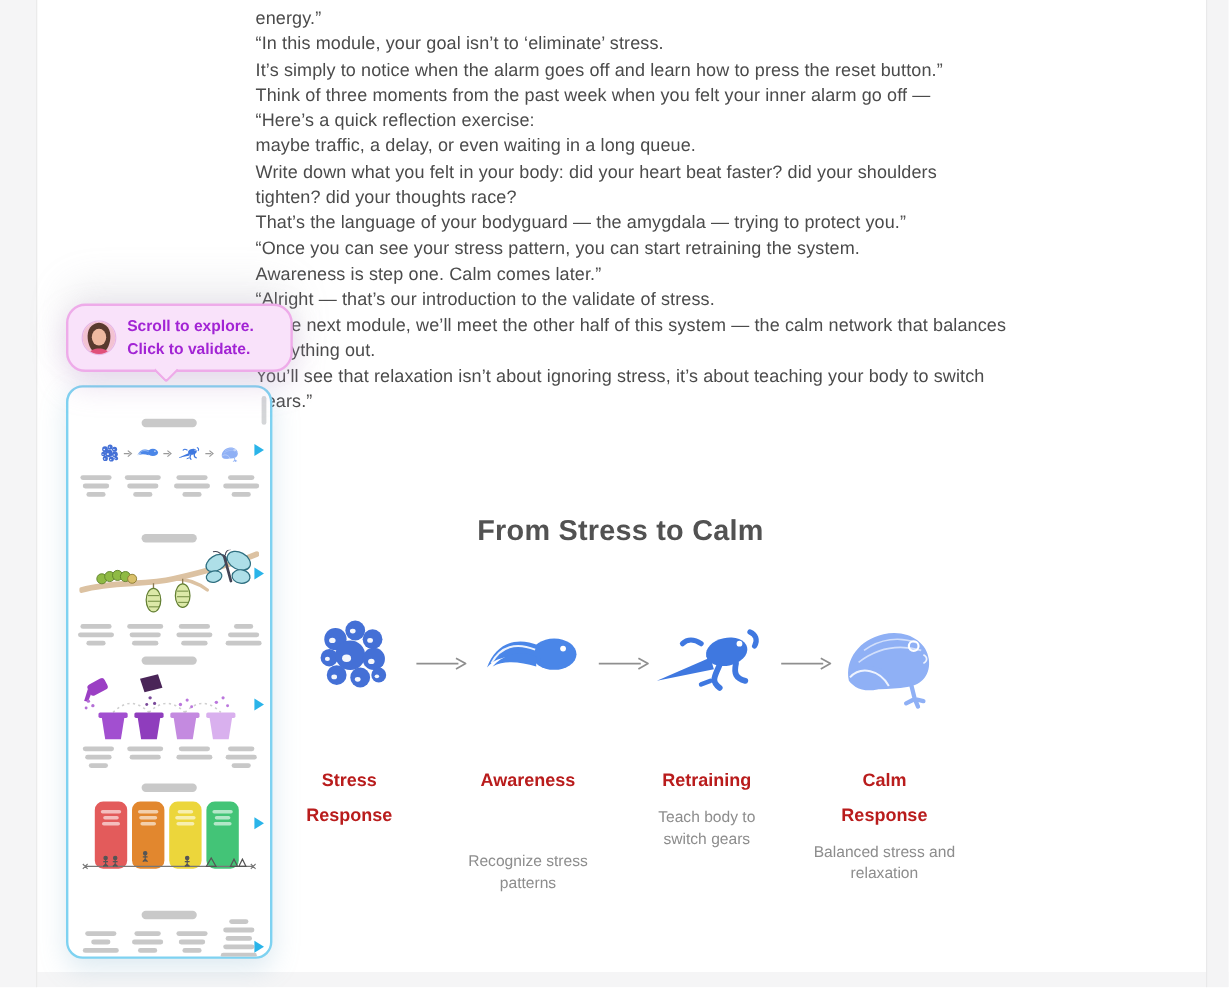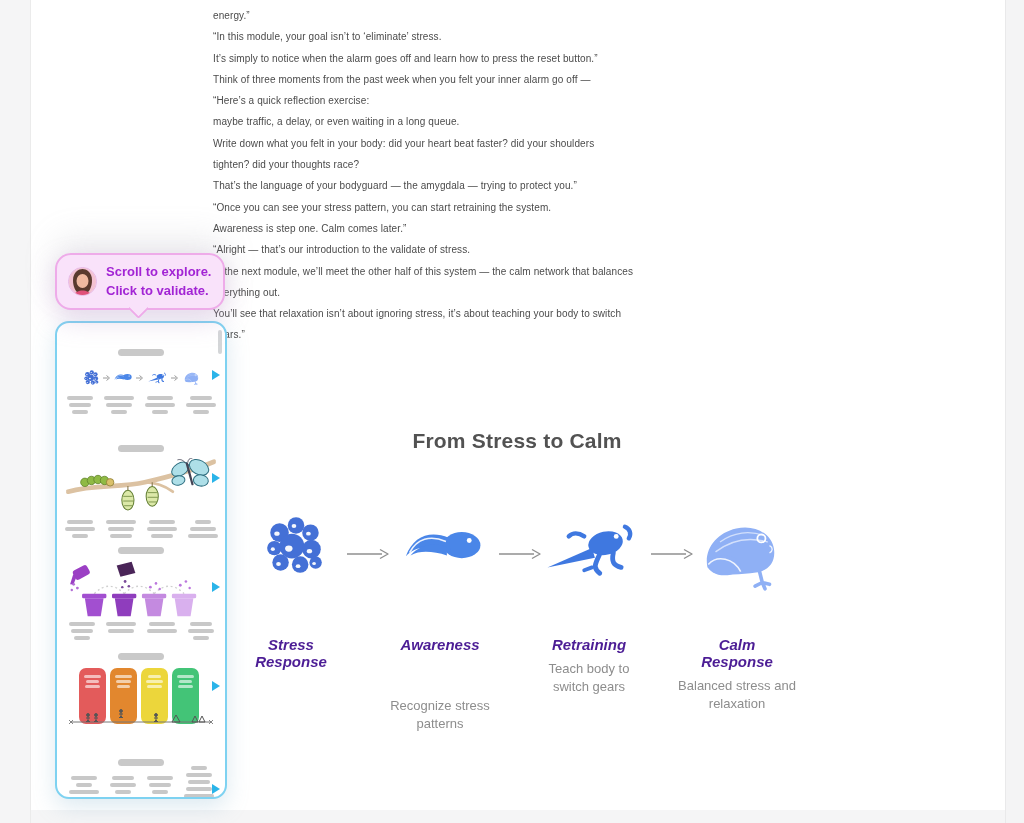--- a/index.html
+++ b/index.html
@@ -8,44 +8,44 @@
     background:#ffffff; font-family:"Liberation Sans", sans-serif;
   }
 
   
   .gutter-bottom { position:absolute; left:0; bottom:0; width:1024px; height:13px; background:#f5f5f6; z-index:0; }
   .gutter-left  { position:absolute; left:0; top:0; width:30px; height:823px; background:#f5f5f6; border-right:1px solid #ebebeb; z-index:1; }
   .gutter-right { position:absolute; right:0; top:0; width:18px; height:823px; background:#f4f4f5; border-left:1px solid #e9e9ea; z-index:1; }
 
   
   .transcript { position:absolute; left:213px; top:5px; z-index:2;
-    font-size:10px; line-height:21.3px; color:#4b4b4b; letter-spacing:.1px; }
+    font-size:15px; line-height:21.3px; color:#4b4b4b; letter-spacing:.1px; }
   .tline { white-space:nowrap; }
 
   
   .diagram-title { position:absolute; left:267px; top:429px; width:500px; text-align:center;
-    font-size:21px; font-weight:bold; color:#525252; letter-spacing:.2px; z-index:2; }
+    font-size:24px; font-weight:bold; color:#525252; letter-spacing:.2px; z-index:2; }
   .dicon { position:absolute; z-index:2; }
   .dicon svg { display:block; width:100%; height:100%; }
   .ic-eggs    { left:262px; top:512px; width:66px; height:66px; color:#4470d6; }
   .ic-tadpole { left:404px; top:524px; width:82px; height:46px; color:#4a86e8; }
   .ic-froglet { left:543px; top:517px; width:98px; height:62px; color:#3f78e0; }
   .ic-frog    { left:693px; top:509px; width:90px; height:84px; color:#8fb0f5; }
   .darrow { position:absolute; top:546px; width:44px; height:12px; z-index:2; }
   .da1 { left:346px; } .da2 { left:498px; } .da3 { left:650px; }
 
   .dlabel { position:absolute; top:636px; width:150px; text-align:center; z-index:2; }
   .dl1 { left:216px; } .dl2 { left:365px; } .dl3 { left:514px; } .dl4 { left:662px; }
-  .dl-h { font-size:15px; font-weight:bold; color:#4c1d95; line-height:17px; width:95px; margin:0 auto;font-style:italic; }
+  .dl-h { font-size:15px; font-weight:bold; color:#b91c1c; line-height:29px; width:95px; margin:0 auto; }
   .dl-sub { font-size:13px; color:#8d8d8d; line-height:17.5px; margin:7px auto 0; }
   .dl1 .dl-sub { width:120px; } .dl2 .dl-sub { width:112px;margin-top:44px; }
   .dl3 .dl-sub { width:105px; } .dl4 .dl-sub { width:138px; }
 
   
-  .tooltip { position:absolute; left:55px; top:253px; width:170px; height:57px; z-index:6;
+  .tooltip { position:absolute; left:55px; top:253px; width:189px; height:57px; z-index:6;
     background:#f9e2fa; border:2px solid #eeabe9; border-radius:16px;
     box-shadow:0 10px 26px rgba(185,150,200,.35), 0 -16px 32px rgba(160,160,170,.18);
     display:flex; align-items:center; padding-left:11px; gap:9px; box-sizing:border-box; }
   .tooltip-avatar { width:27px; height:27px; border-radius:50%; overflow:hidden; flex:0 0 27px;
     border:1px solid #e6b6e6; }
   .tooltip-avatar svg { display:block; }
   .tooltip-text { font-size:13px; font-weight:bold; color:#a224d4; line-height:18.5px; }
   .tooltip-pointer { position:absolute; left:74px; bottom:-8px; width:13px; height:13px;
     background:#f9e2fa; border-right:2px solid #eeabe9; border-bottom:2px solid #eeabe9;
     transform:rotate(45deg); border-bottom-right-radius:3px; }

